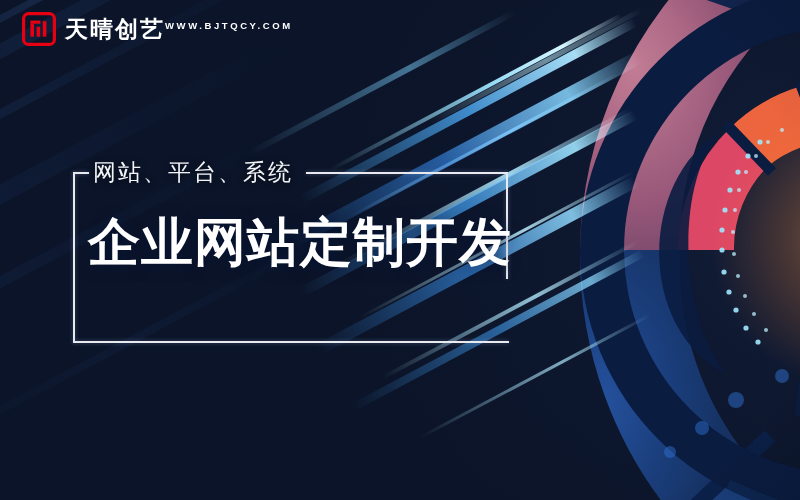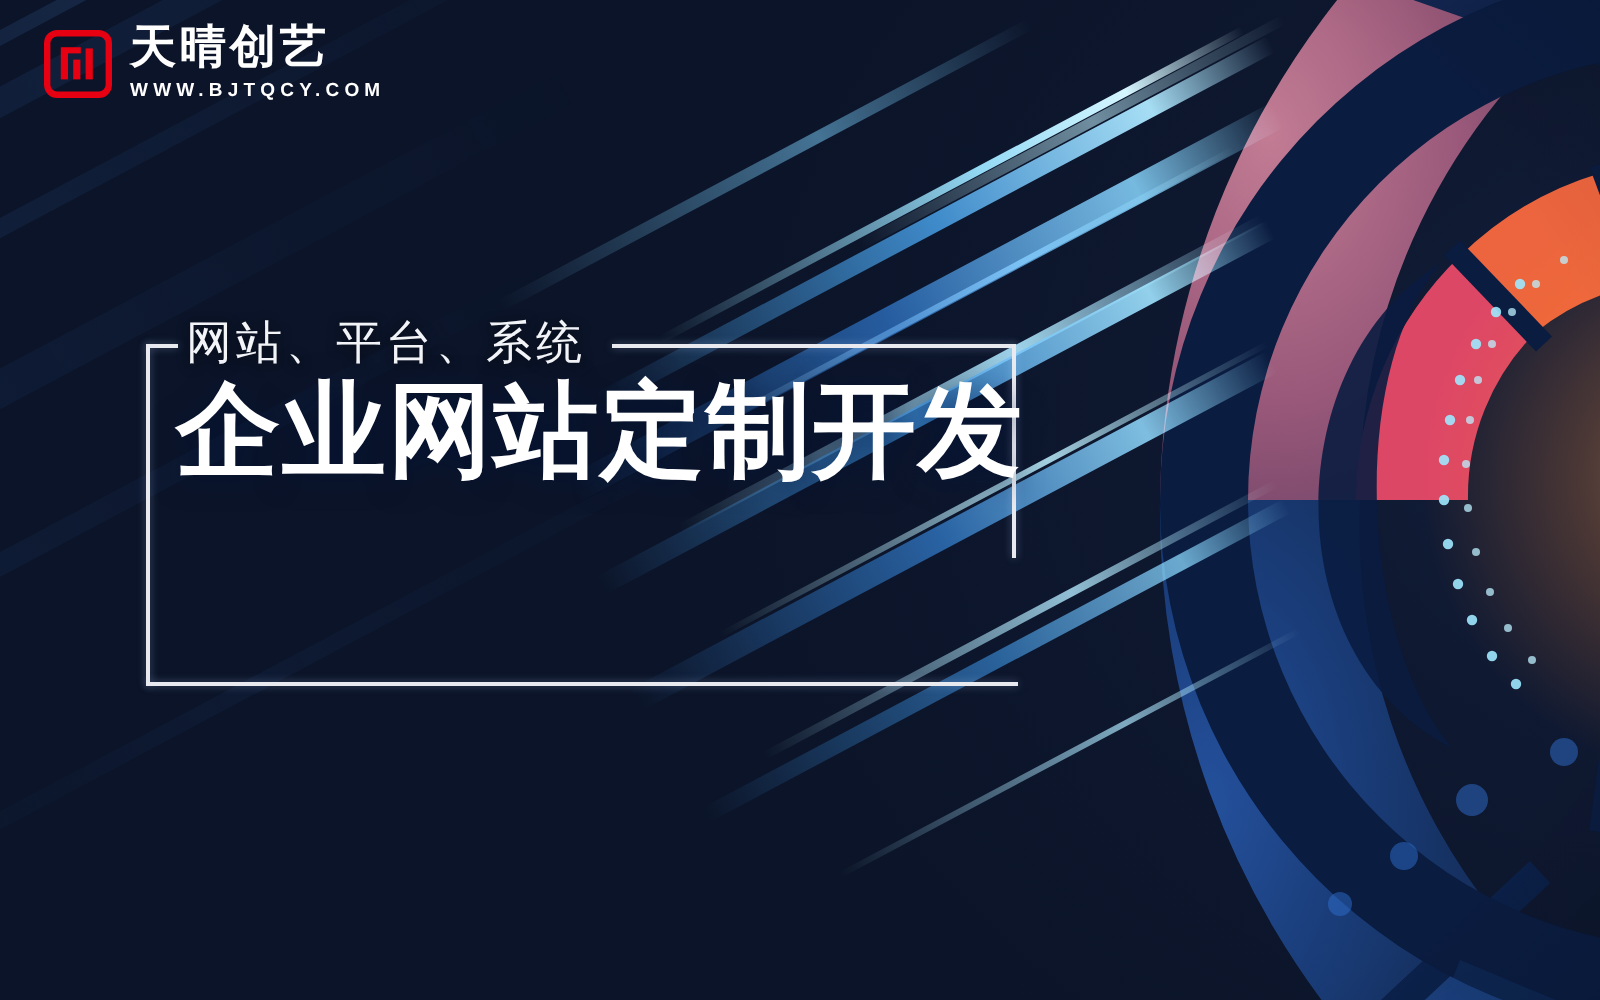--- a/index.html
+++ b/index.html
@@ -54,21 +54,21 @@
     left:22px; top:12px;
     display:flex; align-items:center; gap:9px;
     z-index:30;
   }
   .logo-mark {
     width:34px; height:34px;
     flex:0 0 34px;
     position:relative;
   }
   .logo-mark svg { display:block; }
-  .logo-text { display:flex; flex-direction:column; justify-content:center; }
+  .logo-text { display:flex; flex-direction:row; justify-content:center; }
   .logo-cn {
     font-size:23px;
     line-height:25px;
     font-weight:bold;
     color:#ffffff;
     letter-spacing:2px;
     font-family:"DejaVu Sans", sans-serif;
   }
   .logo-url {
     font-size:9.5px;
@@ -111,21 +111,21 @@
 
   .kicker {
     position:absolute; left:93px; top:155px;
     font-size:23px; line-height:34px;
     color:#f2f4f8; letter-spacing:2px;
     font-family:"DejaVu Sans", sans-serif;
     white-space:nowrap;
     text-shadow:0 1px 6px rgba(0,0,0,.55);
   }
   .headline {
-    position:absolute; left:88px; top:185px;
+    position:absolute; left:88px; top:211px;
     font-size:52px; line-height:62px;
     font-weight:bold; color:#ffffff;
     letter-spacing:1px;
     font-family:"DejaVu Sans", sans-serif;
     white-space:nowrap;
     text-shadow:0 2px 14px rgba(0,20,60,.65);
   }
   .subline {
     position:absolute; left:91px; top:286px;
     font-size:24px; line-height:34px;

